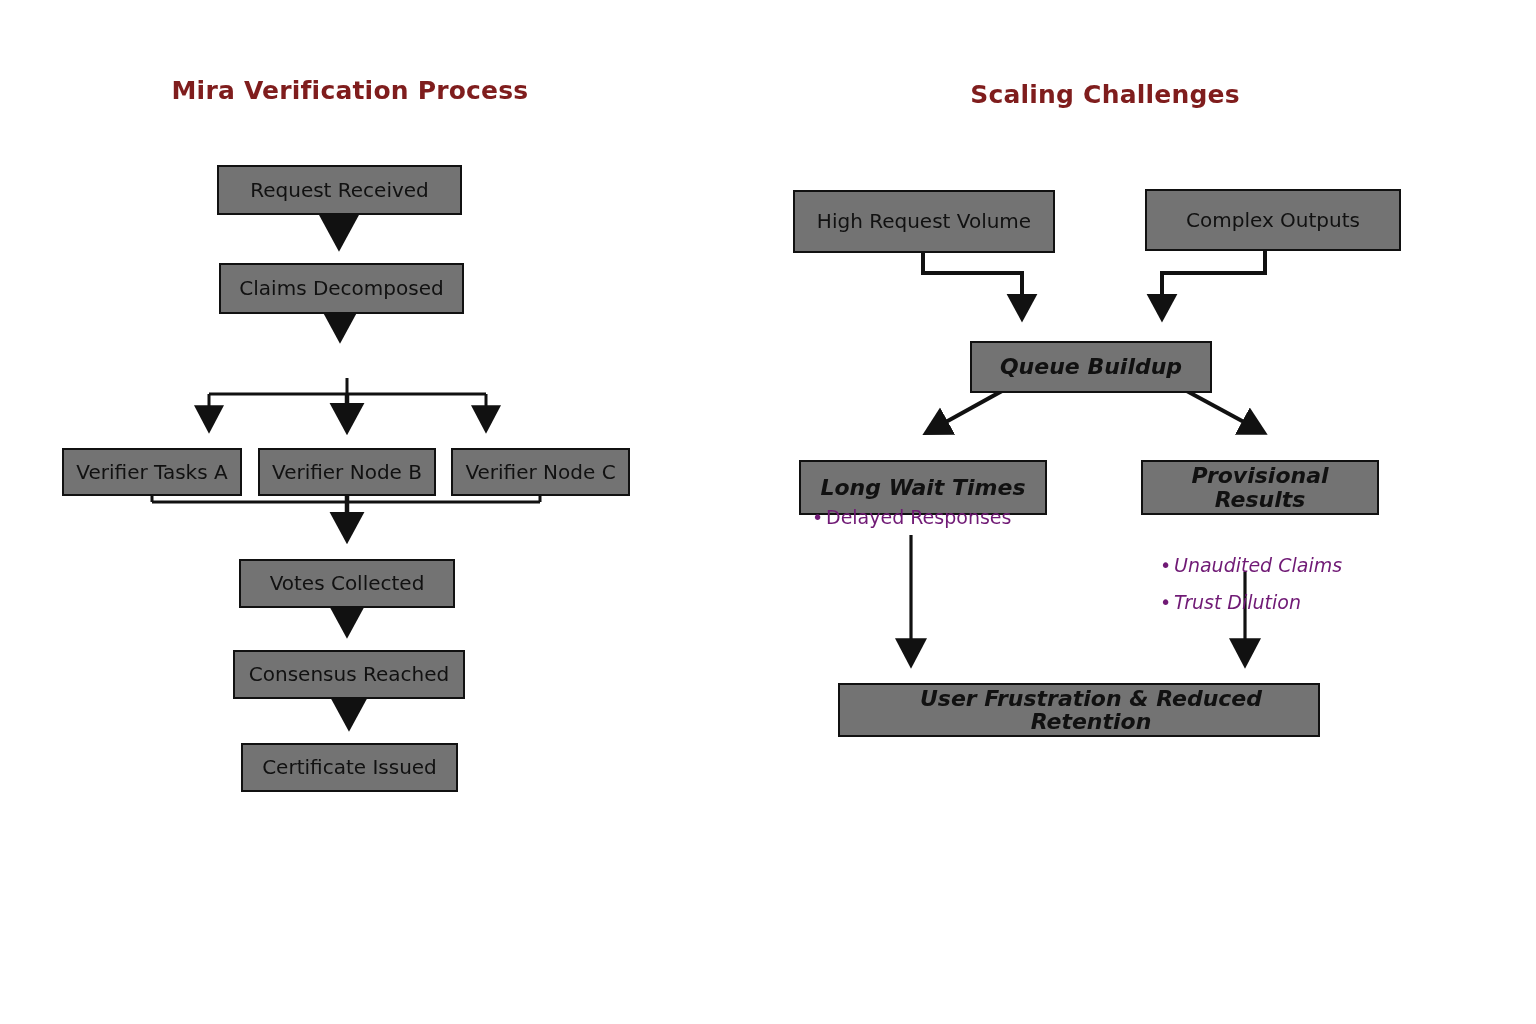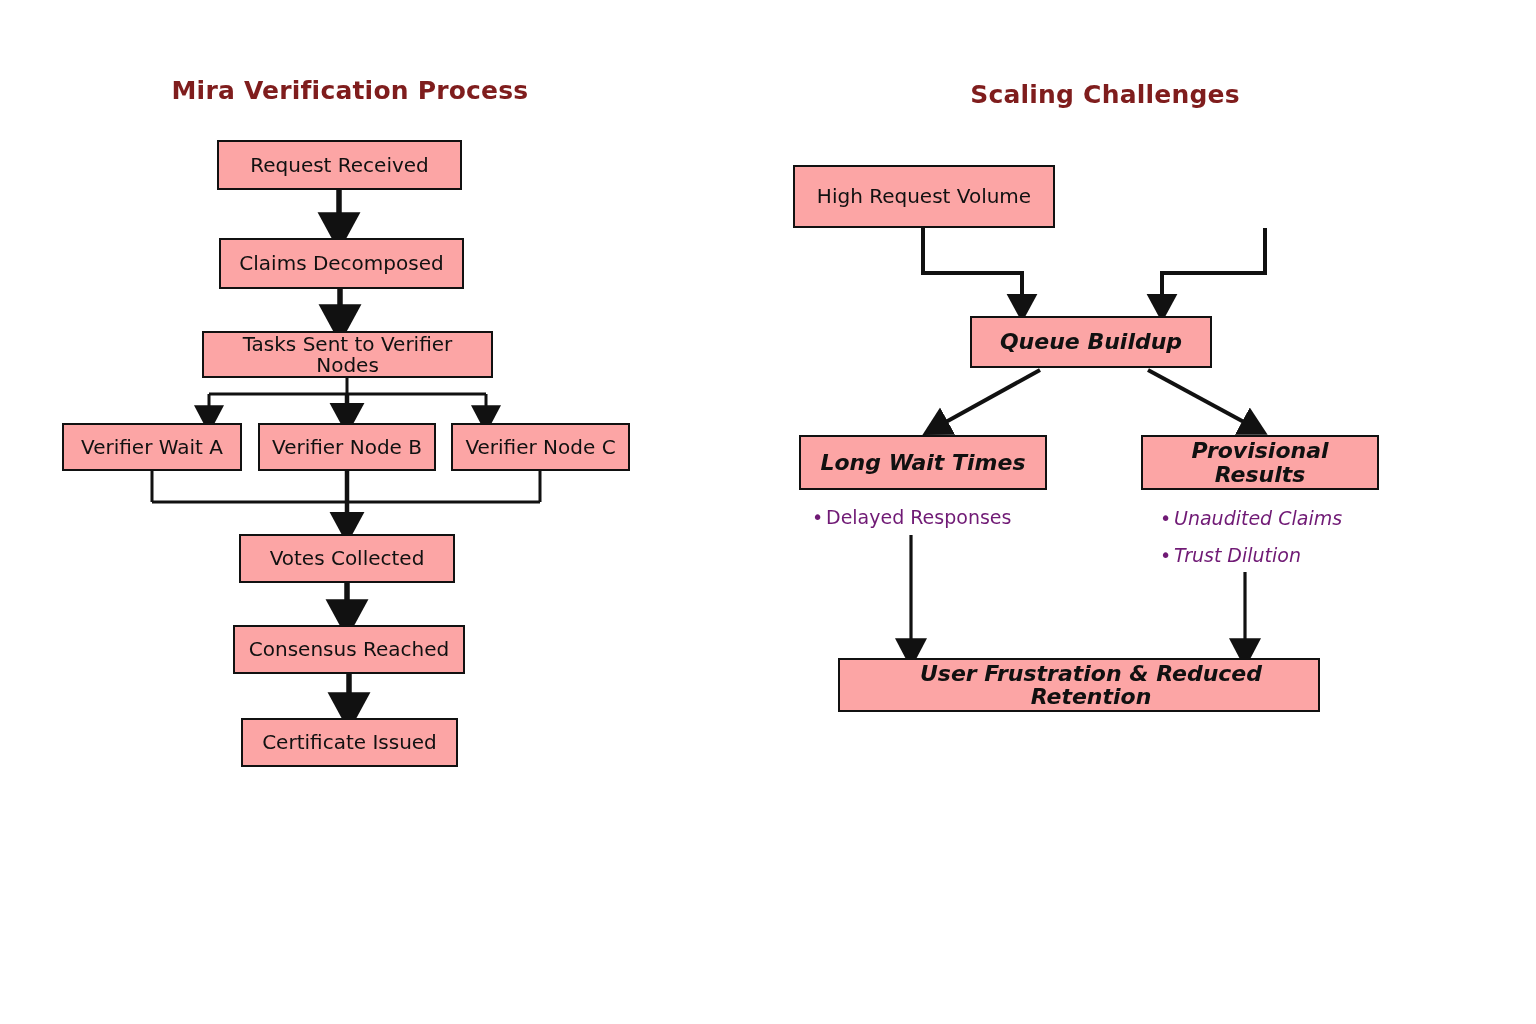--- a/index.html
+++ b/index.html
@@ -4,30 +4,30 @@
 <style>
   html,body{margin:0;padding:0;background:#ffffff;}
   body{width:1536px;height:1024px;position:relative;overflow:hidden;
        font-family:"DejaVu Sans","Liberation Sans",sans-serif;color:#111111;}
   .canvas{position:absolute;left:0;top:0;width:1536px;height:1024px;}
   svg.wires{position:absolute;left:0;top:0;width:1536px;height:1024px;pointer-events:none;}
 
   .title{position:absolute;font-weight:bold;font-size:25px;letter-spacing:.2px;
          text-align:center;white-space:nowrap;color:#7f1d1d;}
 
-  .node{position:absolute;box-sizing:border-box;background:#fca5a5;
+  .node{position:absolute;box-sizing:border-box;background:#737373;
         border:2.5px solid #111111;display:flex;align-items:center;
-        justify-content:center;text-align:center;line-height:1.05;}
+        justify-content:center;text-align:center;line-height:1.05;margin-top:25px;}
   .node span{display:block;padding:0 6px;}
   .n-reg{font-size:20px;font-weight:400;}
   .n-bi{font-size:22px;font-weight:bold;font-style:italic;}
   .n-bi-lg{font-size:22px;font-weight:bold;font-style:italic;}
 
   .bullet{position:absolute;font-size:19px;white-space:nowrap;color:#701a75;}
-  .bullet.ital{font-style:italic;font-weight:500;}
+  .bullet.ital{font-style:italic;font-weight:500;margin-top:47px;}
   .bullet .dot{display:inline-block;width:14px;}
 </style>
 </head>
 <body>
 
 <div class="canvas">
 
   <svg class="wires" viewBox="0 0 1536 1024">
     <defs>
       <marker id="ah" markerWidth="9" markerHeight="9" refX="3.6" refY="4.5" orient="auto" markerUnits="strokeWidth">
@@ -73,26 +73,23 @@
   <div class="title" style="left:120px;top:76px;width:460px;">Mira Verification Process</div>
 
   <div class="node n-reg" style="left:217px;top:140px;width:245px;height:50px;">
     <span>Request Received</span>
   </div>
 
   <div class="node n-reg" style="left:219px;top:238px;width:245px;height:51px;">
     <span>Claims Decomposed</span>
   </div>
 
-  <div class="node n-reg" style="left:202px;top:331px;width:291px;height:47px;">
-    <span>Tasks Sent to Verifier Nodes</span>
-  </div>
 
   <div class="node n-reg" style="left:62px;top:423px;width:180px;height:48px;">
-    <span>Verifier Wait A</span>
+    <span>Verifier Tasks A</span>
   </div>
 
   <div class="node n-reg" style="left:451px;top:423px;width:179px;height:48px;">
     <span>Verifier Node C</span>
   </div>
 
   <div class="node n-reg" style="left:258px;top:423px;width:178px;height:48px;">
     <span>Verifier Node B</span>
   </div>
 
@@ -107,20 +104,23 @@
   <div class="node n-reg" style="left:241px;top:718px;width:217px;height:49px;align-items:center;">
     <span>Certificate Issued</span>
   </div>
 
   <div class="title" style="left:875px;top:80px;width:460px;">Scaling Challenges</div>
 
   <div class="node n-reg" style="left:793px;top:165px;width:262px;height:63px;">
     <span>High Request Volume</span>
   </div>
 
+  <div class="node n-reg" style="left:1145px;top:164px;width:256px;height:62px;">
+    <span>Complex Outputs</span>
+  </div>
 
   <div class="node n-bi" style="left:970px;top:316px;width:242px;height:52px;">
     <span>Queue Buildup</span>
   </div>
 
   <div class="node n-bi" style="left:799px;top:435px;width:248px;height:55px;">
     <span>Long Wait Times</span>
   </div>
 
   <div class="node n-bi" style="left:1141px;top:435px;width:238px;height:55px;">

